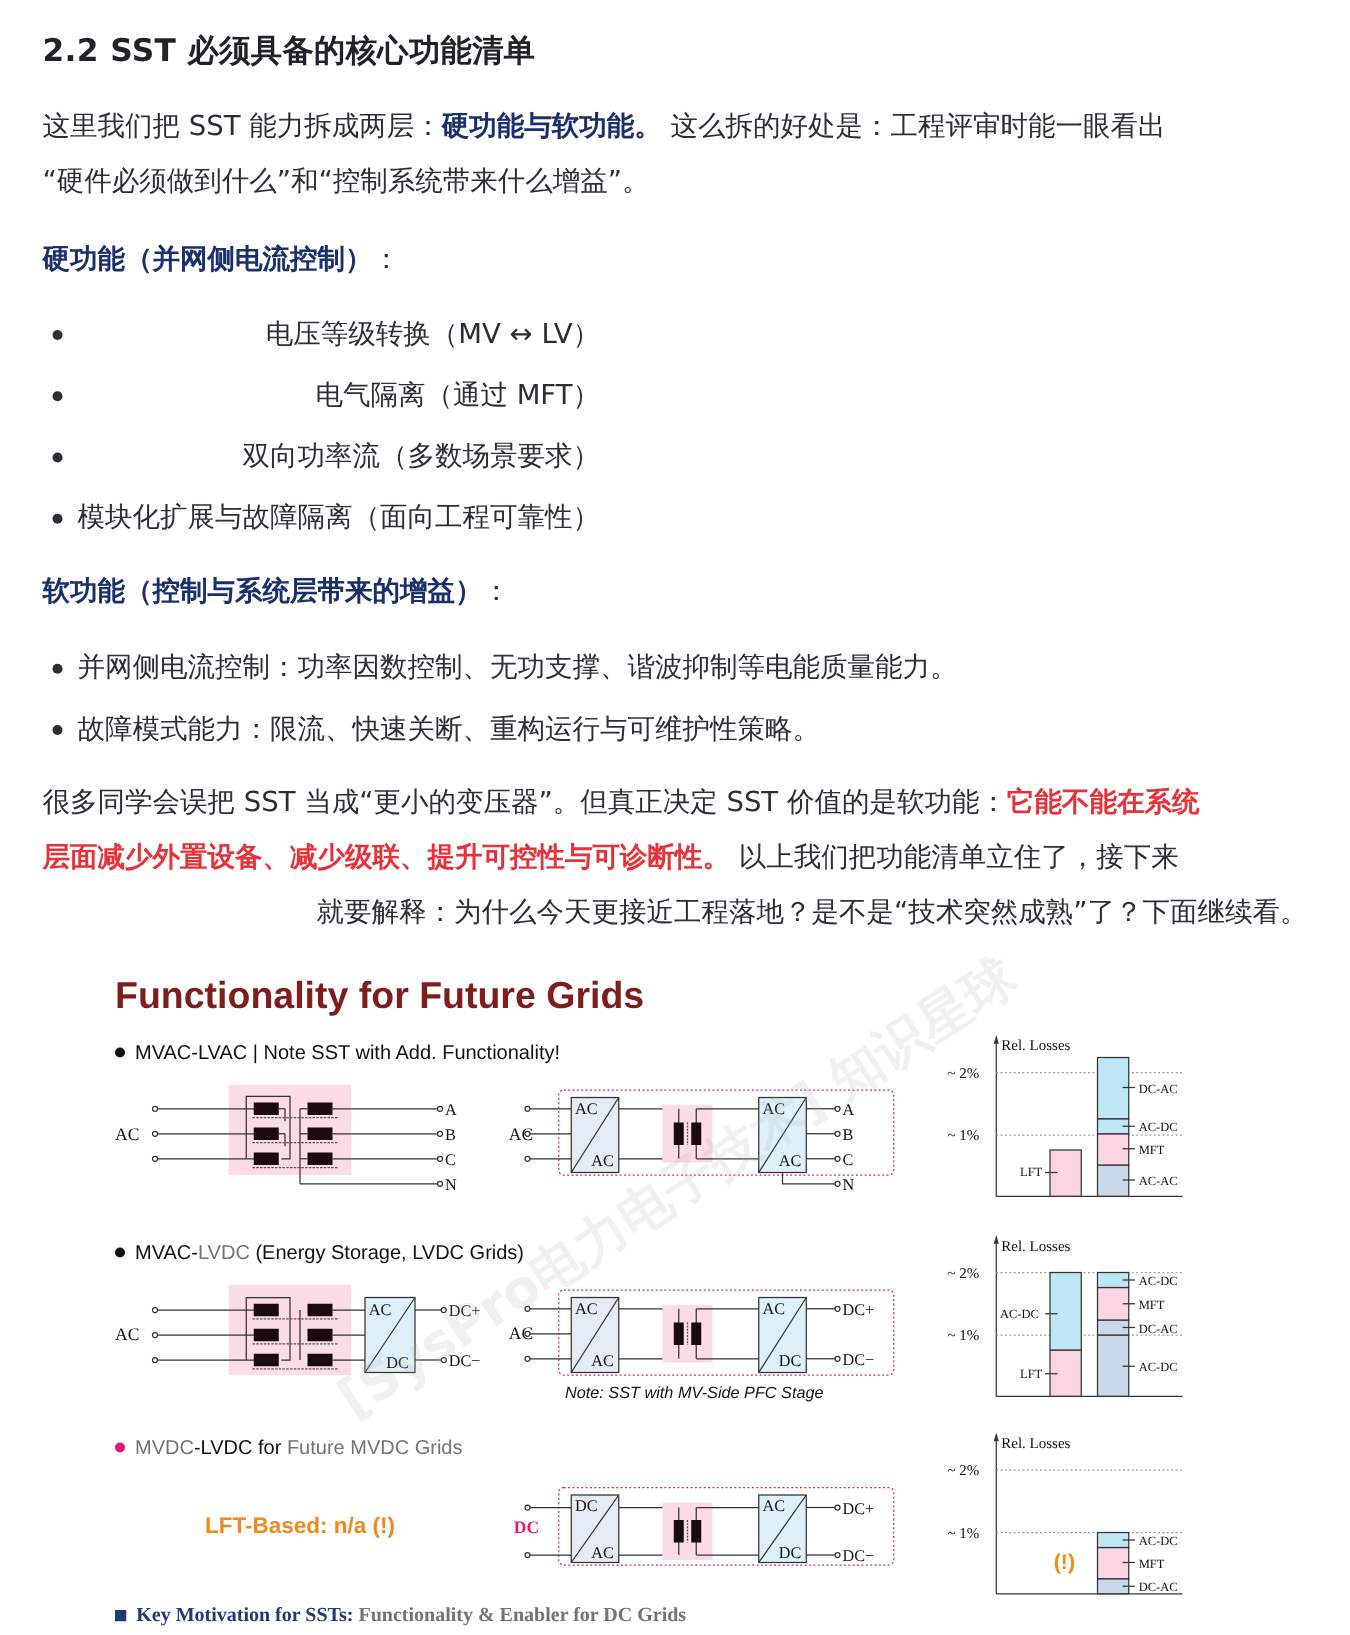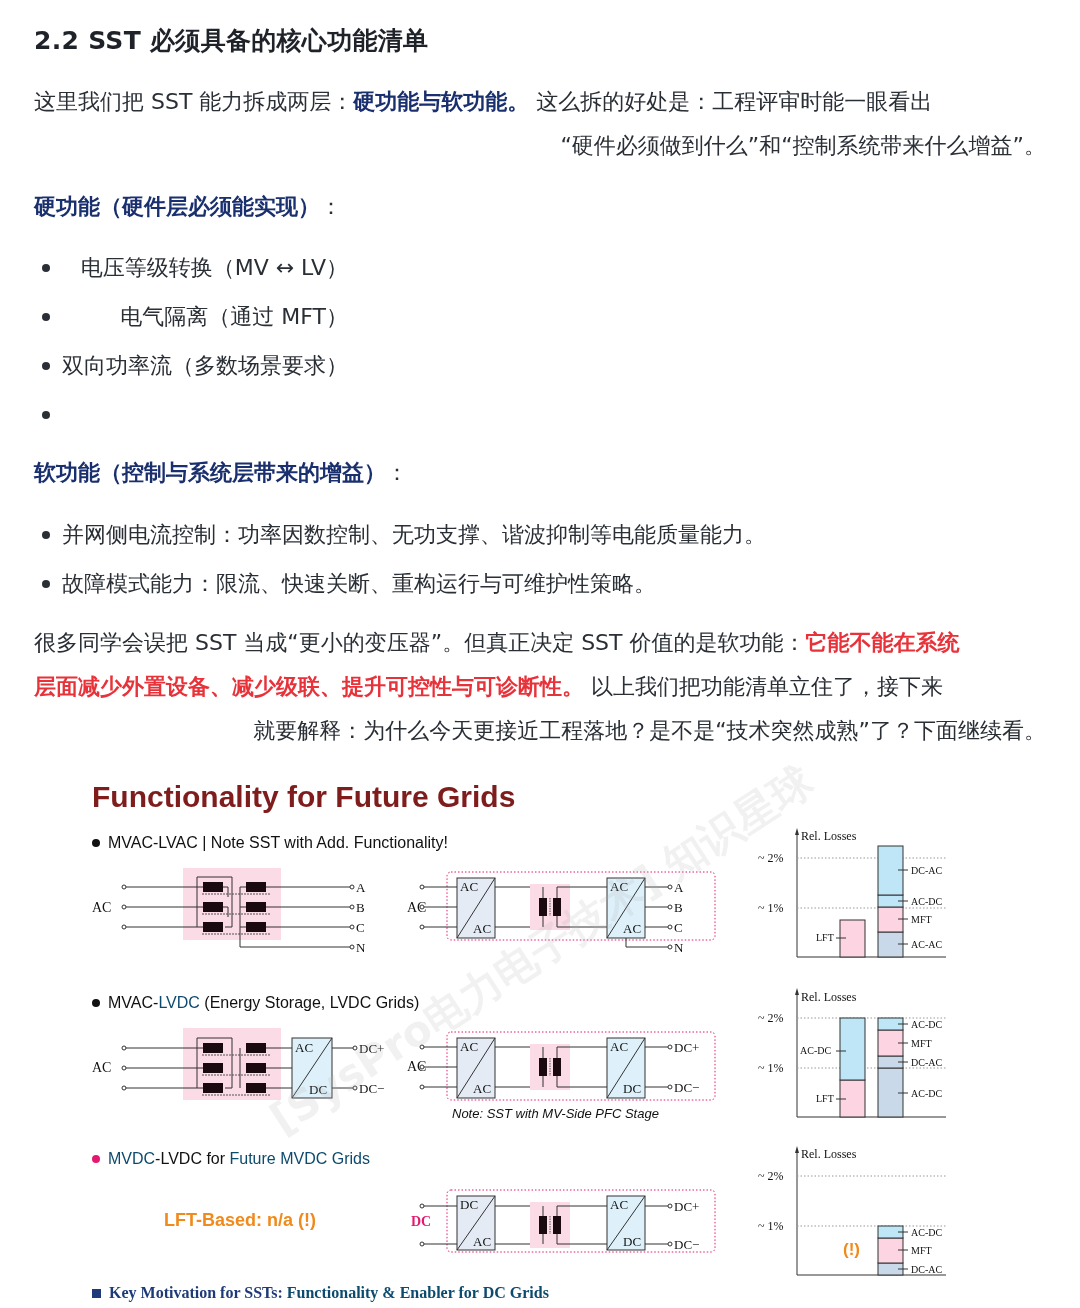--- a/index.html
+++ b/index.html
@@ -14,50 +14,50 @@
   .section-head .colon { color: #2a2f36; font-weight: normal; }
   .ul { position: absolute; left: 8px; list-style: none; }
   .li { height: 49px; font-size: 22px; line-height: 49px; color: #2a2f36; white-space: nowrap; position: relative; padding-left: 20px; }
   .li .bullet { position: absolute; left: 0; top: 21px; width: 8px; height: 8px; border-radius: 50%; background: #2a2f36; }
 
   
   .figure { position: absolute; left: 80px; top: 770px; width: 900px; height: 538px; }
   .fig-title { position: absolute; left: 12px; top: 10px; font-family: "Liberation Sans", sans-serif; font-weight: bold; font-size: 30px; color: #7f1d1d; white-space: nowrap; }
   .fig-bullet { position: absolute; left: 12px; font-family: "Liberation Sans", sans-serif; font-size: 16px; color: #111; white-space: nowrap; }
   .fig-bullet .dot { display: inline-block; width: 8px; height: 8px; border-radius: 50%; background: #111; margin-right: 8px; vertical-align: middle; position: relative; top: -1px; }
-  .pink { color: #0c4a6e; }
+  .pink { color: #737373; }
   .navy { color: #1f3a78; }
   .lft-na { position: absolute; left: 84px; top: 440px; font-family: "Liberation Sans", sans-serif; font-weight: bold; font-size: 18px; color: #f08a1c; white-space: nowrap; text-align: right; }
   .note { position: absolute; left: 372px; top: 336px; font-family: "Liberation Sans", sans-serif; font-style: italic; font-size: 13px; color: #111; white-space: nowrap; }
   .key-line { position: absolute; left: 12px; top: 514px; font-family: Liberation Serif, serif; font-weight: bold; font-size: 16px; white-space: nowrap; }
   .key-line .sq { display: inline-block; width: 9px; height: 9px; background: #1f3a78; margin-right: 8px; vertical-align: middle; position: relative; top: -1px; }
   svg text { font-family: "Liberation Serif", serif; }
   .watermark { position: absolute; left: 260px; top: 1100px; font-size: 42px; font-weight: bold; color: rgba(180,180,180,0.18); transform: rotate(-33deg); transform-origin: left top; white-space: nowrap; pointer-events: none; }
 </style>
 </head>
 <body>
 
 <div class="article">
   <div class="h2">2.2 SST 必须具备的核心功能清单</div>
 
   <div class="para" style="top:80px; width:1012px;">
     <div style="white-space:nowrap;">
       <span>这里我们把 SST 能力拆成两层：</span><span class="strong-blue">硬功能与软功能。</span><span> 这么拆的好处是：工程评审时能一眼看出</span>
     </div>
-    <div style="white-space:nowrap;text-align:right;">“硬件必须做到什么”和“控制系统带来什么增益”。</div>
+    <div style="white-space:nowrap;">“硬件必须做到什么”和“控制系统带来什么增益”。</div>
   </div>
 
   <div class="section-head" style="top:192px;">
-    <span>硬功能（硬件层必须能实现）</span><span class="colon">：</span>
+    <span>硬功能（并网侧电流控制）</span><span class="colon">：</span>
   </div>
   <ul class="ul" style="top:243px;text-align:right;">
     <li class="li"><span class="bullet"></span><span>电压等级转换（MV ↔ LV）</span></li>
     <li class="li"><span class="bullet"></span><span>电气隔离（通过 MFT）</span></li>
     <li class="li"><span class="bullet"></span><span>双向功率流（多数场景要求）</span></li>
-    <li class="li"><span class="bullet"></span></li>
+    <li class="li"><span class="bullet"></span><span>模块化扩展与故障隔离（面向工程可靠性）</span></li>
   </ul>
 
   <div class="section-head" style="top:458px;">
     <span>软功能（控制与系统层带来的增益）</span><span class="colon">：</span>
   </div>
   <ul class="ul" style="top:510px;">
     <li class="li"><span class="bullet"></span><span>并网侧电流控制：功率因数控制、无功支撑、谐波抑制等电能质量能力。</span></li>
     <li class="li"><span class="bullet"></span><span>故障模式能力：限流、快速关断、重构运行与可维护性策略。</span></li>
   </ul>
 

